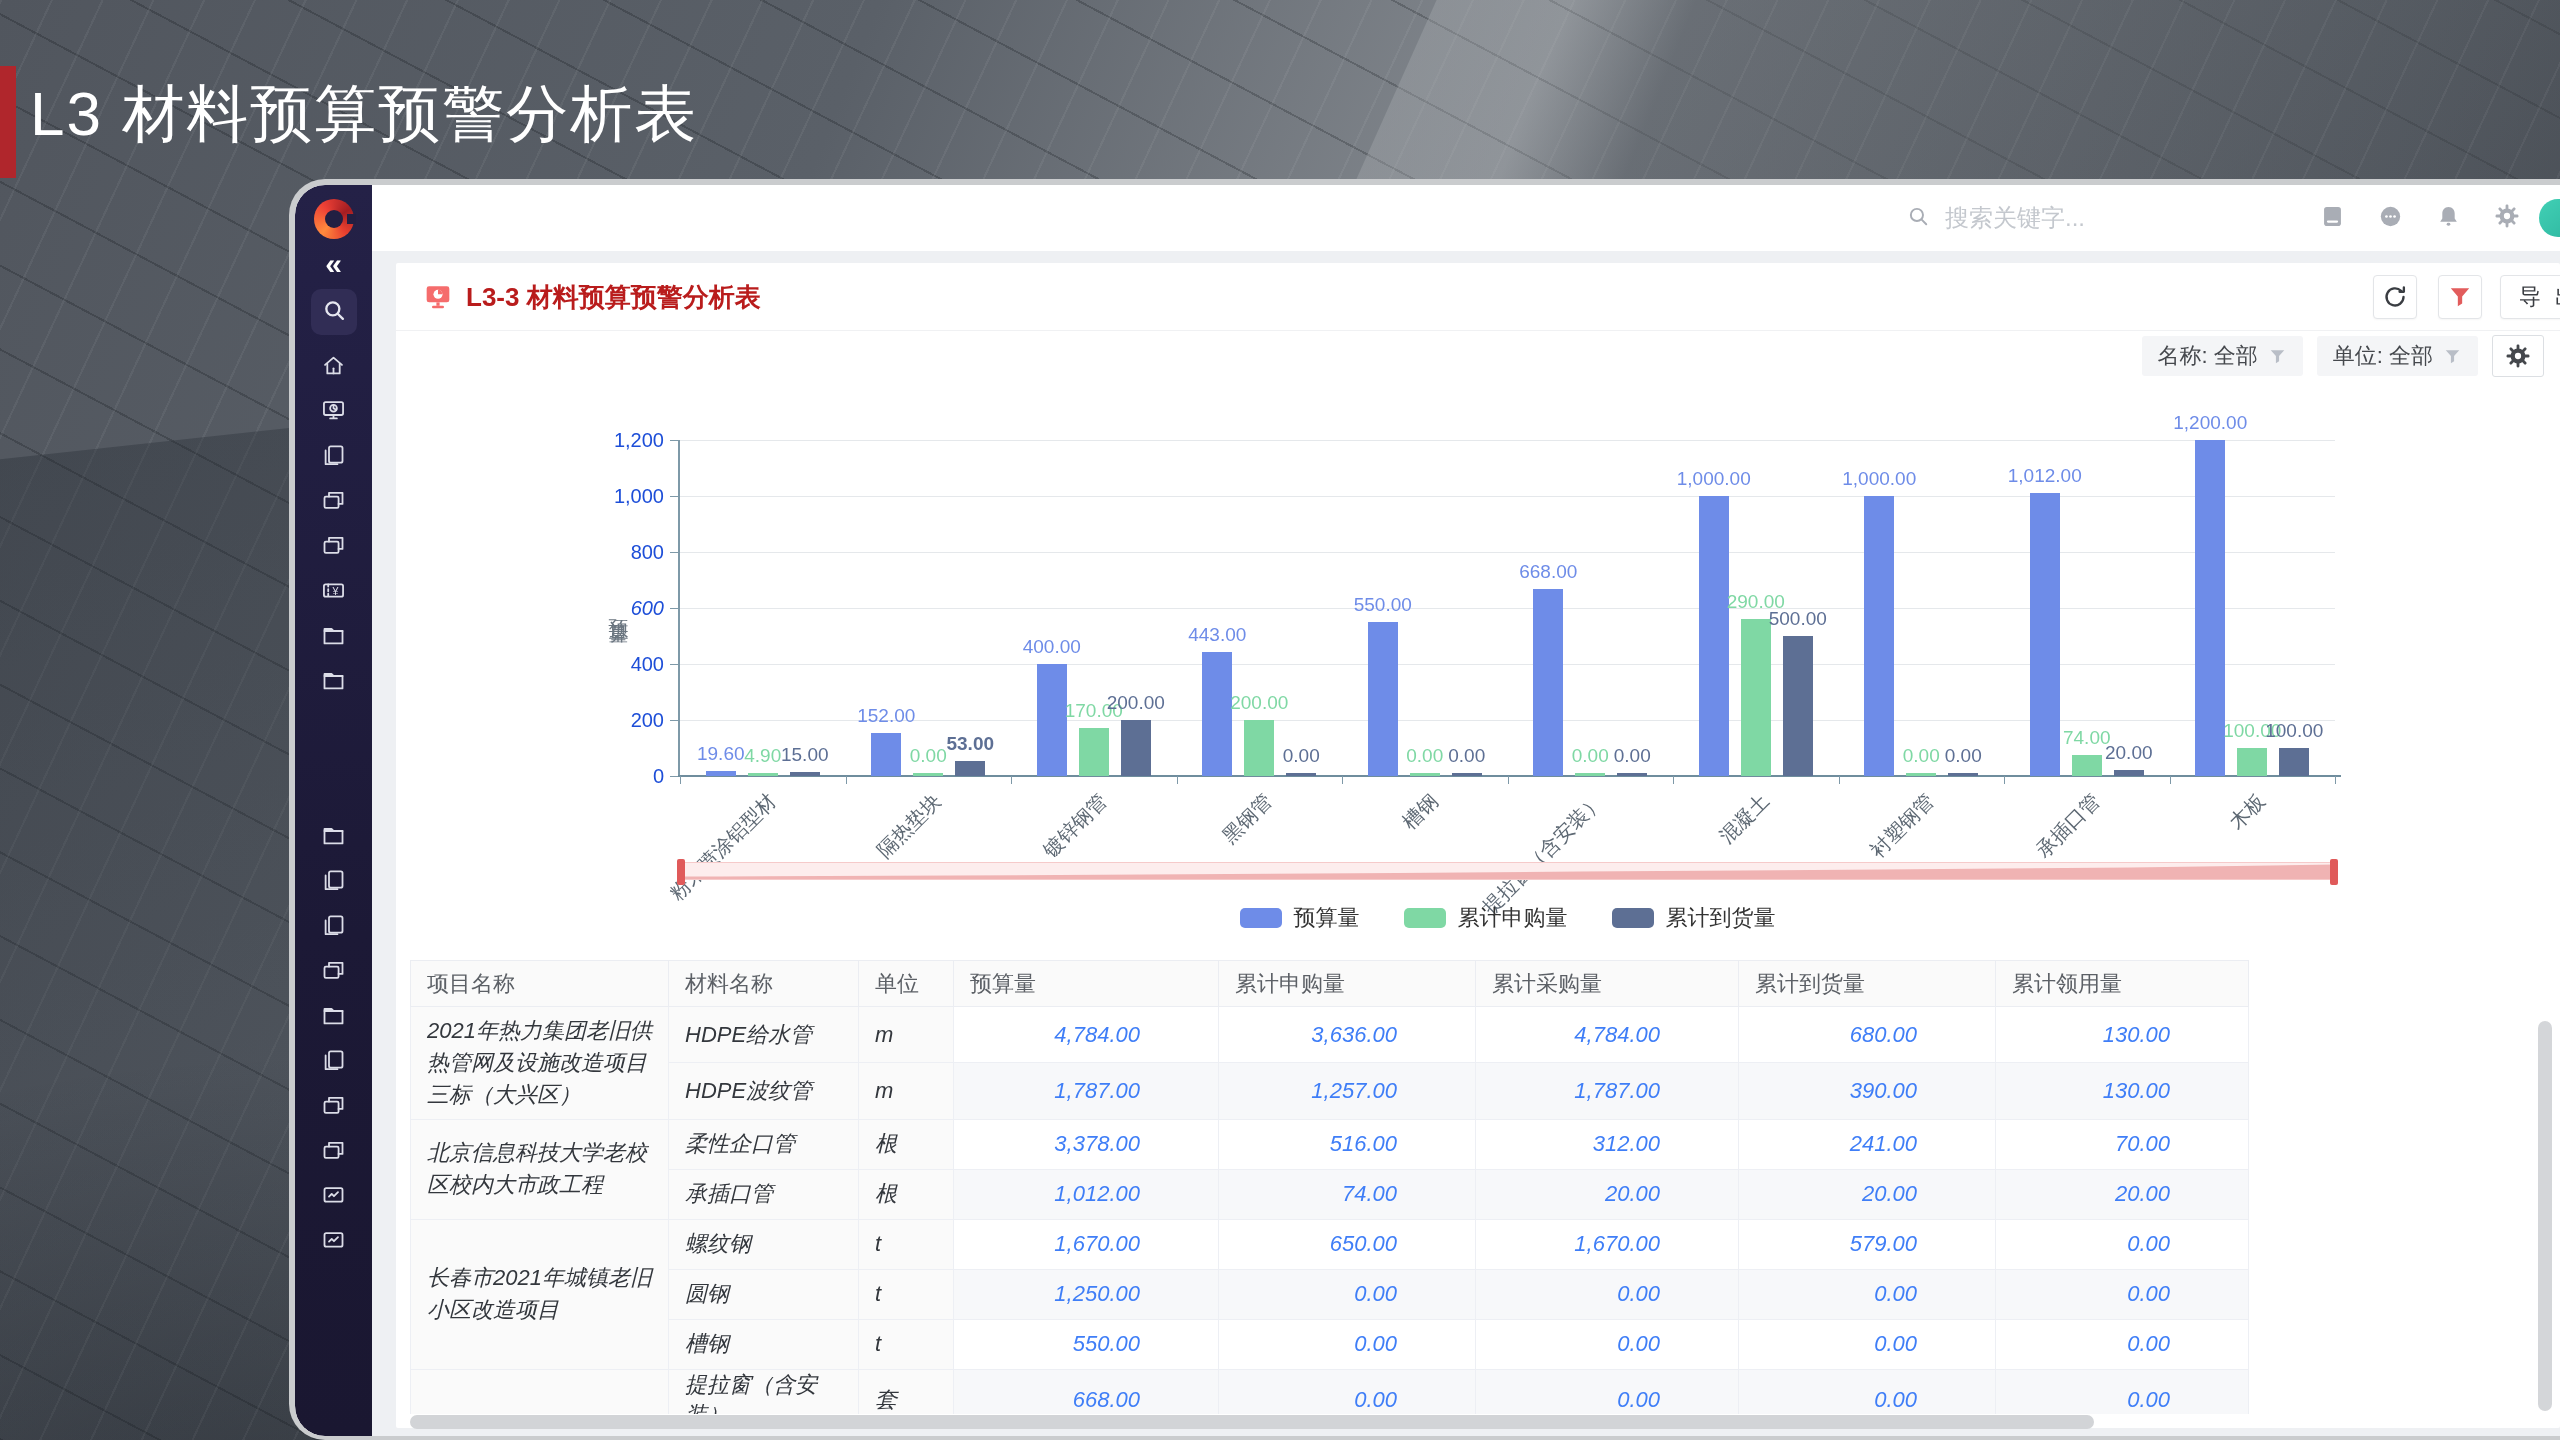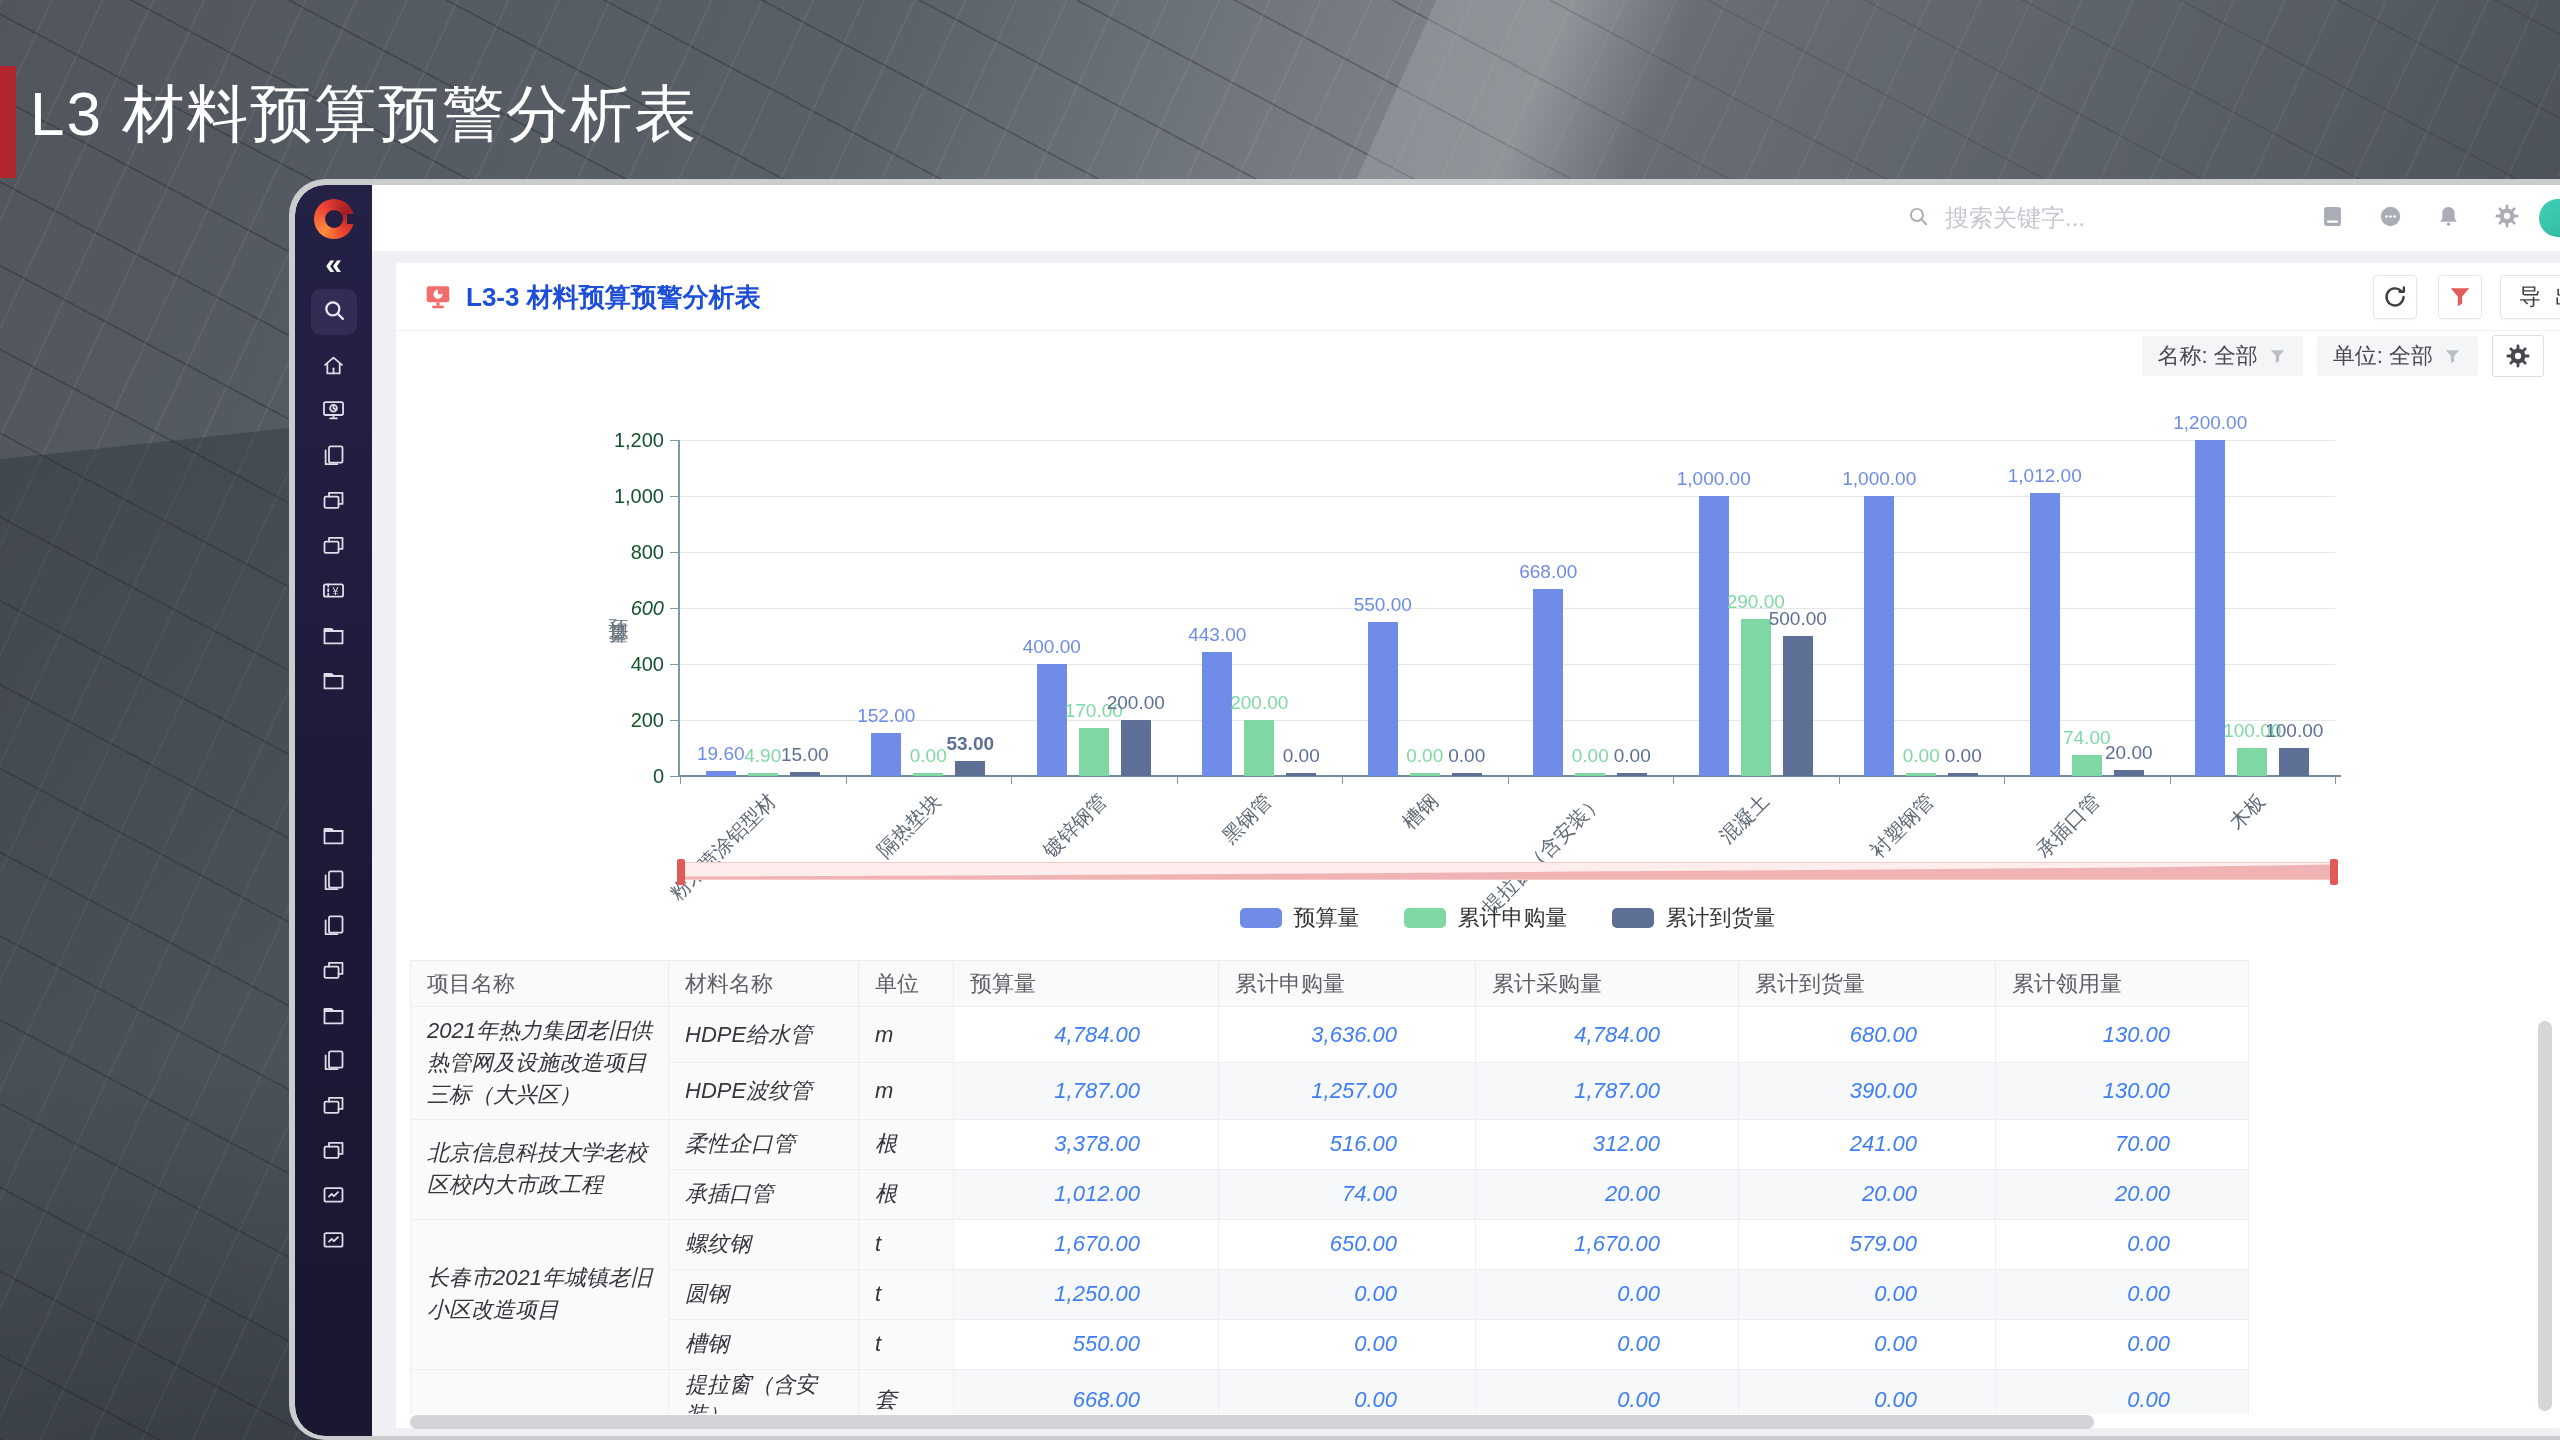--- a/index.html
+++ b/index.html
@@ -56,42 +56,42 @@
   .tb-avatar{position:absolute;right:-17px;top:14px;width:38px;height:38px;border-radius:50%;
     background:linear-gradient(140deg,#41d0b5,#2fb7a0);}
 
   
   .content{position:absolute;left:77px;top:66px;right:0;bottom:0;background:#eef0f3;
     padding:12px 0 8px 24px;box-sizing:border-box;}
   .card{position:relative;background:#fff;height:100%;border-radius:2px;}
 
   .card-header{position:relative;height:67px;border-bottom:1px solid #f0f1f3;}
   .ph-icon{position:absolute;left:26px;top:18px;}
-  .ph-title{position:absolute;left:70px;top:17px;font-size:26px;font-weight:bold;color:#1d4ed8;}
+  .ph-title{position:absolute;left:70px;top:17px;font-size:26px;font-weight:bold;color:#b91c1c;}
   .hbtn{position:absolute;top:12px;height:44px;box-sizing:border-box;border:1px solid #e3e5e8;
     border-radius:4px;background:#fff;display:flex;align-items:center;justify-content:center;
     box-shadow:0 1px 2px rgba(0,0,0,.04);cursor:pointer;}
   .hbtn.refresh{right:143px;width:44px;}
   .hbtn.filter{right:78px;width:44px;}
   .hbtn.export{right:-40px;width:100px;font-size:22px;color:#3a3d42;letter-spacing:4px;}
 
   .chips{position:absolute;top:72px;right:16px;display:flex;gap:14px;align-items:center;}
   .chip{height:40px;padding:0 16px;background:#f4f5f7;border-radius:3px;font-size:22px;color:#45484d;
     display:flex;align-items:center;gap:10px;cursor:pointer;}
   .gear-box{width:52px;height:42px;box-sizing:border-box;border:1px solid #dcdfe3;border-radius:3px;
     background:#fff;display:flex;align-items:center;justify-content:center;cursor:pointer;}
   .stats{position:absolute;left:30px;top:100px;font-size:22px;color:#9a9da3;}
 
   
   .chart{position:absolute;left:284px;top:177px;width:1655px;height:336px;}
   .yaxis{position:absolute;left:-2px;top:0;bottom:-1px;width:2px;background:#7e99a8;}
   .xaxis{position:absolute;left:-2px;bottom:-1px;width:1663px;height:2px;background:#6f8d9d;}
   .grid{position:absolute;left:0;width:1655px;height:1px;background:#e5e8eb;}
   .ytick-label{position:absolute;right:calc(100% + 16px);transform:translateY(-50%);
-    font-size:20px;color:#14532d;white-space:nowrap;}
+    font-size:20px;color:#1d4ed8;white-space:nowrap;}
   .ytick-mark{position:absolute;left:-10px;width:8px;height:1px;background:#7e99a8;}
   .xtick-mark{position:absolute;top:336px;width:1px;height:8px;background:#7e99a8;}
   .ytitle{position:absolute;left:-74px;top:50%;transform:translateY(-50%);writing-mode:vertical-rl;
     font-size:20px;color:#6b7680;letter-spacing:3px;}
   .bar{position:absolute;bottom:0;width:30px;}
   .bval{position:absolute;transform:translateX(-50%);font-size:19px;white-space:nowrap;}
   .xlabelwrap{position:absolute;top:348px;width:0;height:0;}
   .xlabel{position:absolute;right:0;top:0;transform:rotate(-45deg);transform-origin:right top;
     font-size:20px;color:#5d6873;white-space:nowrap;}
 

